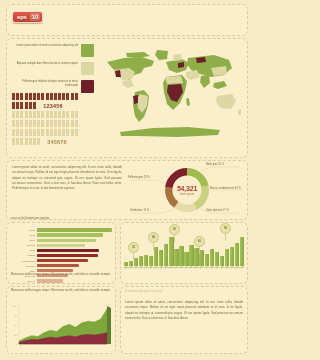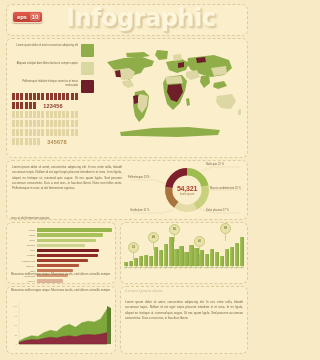--- a/index.html
+++ b/index.html
@@ -199,21 +199,20 @@
 
 <div class="page">
 
   <div class="panel" id="header-panel"></div>
 
   <div class="logo-badge">
     <span class="logo-eps">eps</span>
     <span class="logo-ten">10</span>
   </div>
 
-  <div class="main-title">Infographic</div>
 
   <div class="panel" id="top-panel"></div>
 
   <div class="legend">
     <div class="legend-row">
       <div class="legend-text">Lorem ipsum dolor sit amet consectetur adipiscing elit</div>
       <div class="legend-swatch" style="background:#8fae49"></div>
     </div>
     <div class="legend-row">
       <div class="legend-text">Aliquam volutpat diam libero lacinia in semper sapien</div>

